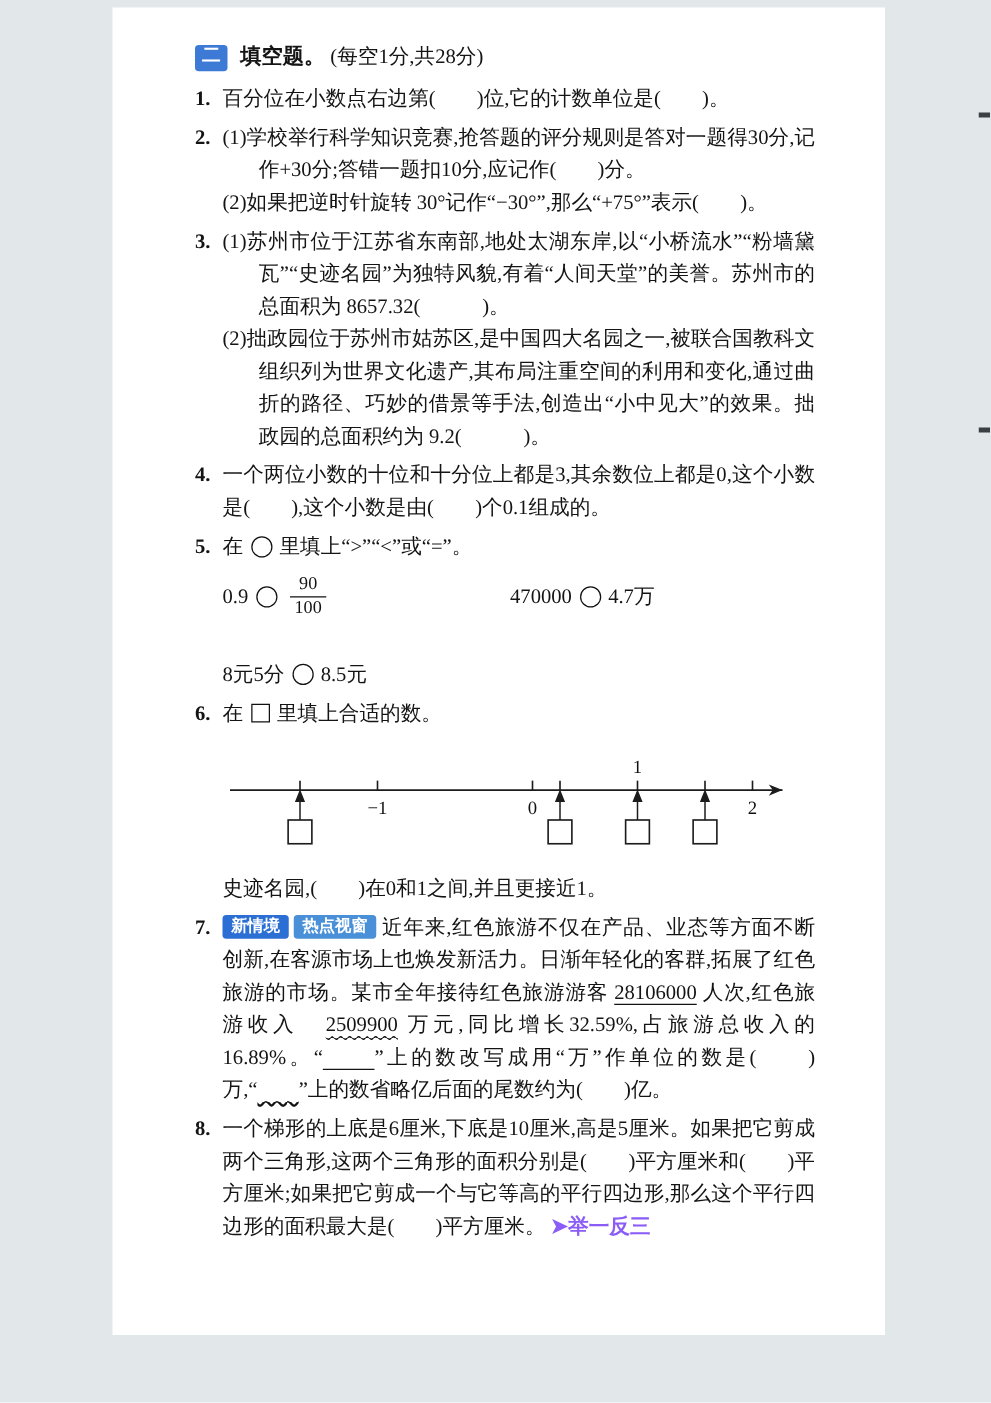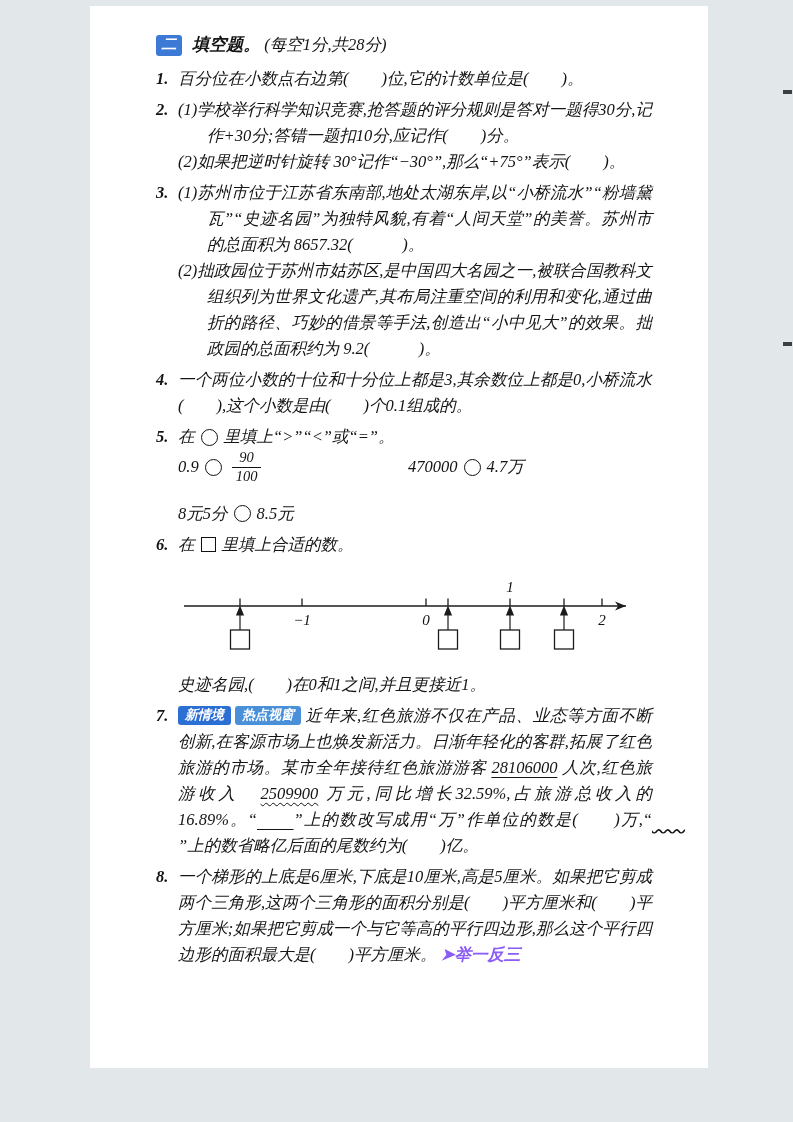--- a/index.html
+++ b/index.html
@@ -2,21 +2,21 @@
 <html><head>
 <meta charset="utf-8">
 <style>
   * { margin:0; padding:0; box-sizing:border-box; }
   body {
     width:793px; height:1122px;
     font-family:"Liberation Serif","DejaVu Serif",serif;
     background:#e2e7ea;
     position:relative; overflow:hidden;
   }
-  .page { width:793px; height:812px; position:relative;font-style:italic; }
+  .page { width:793px; height:812px; position:relative; }
   .card {
     position:absolute; left:90px; top:6px; width:618px; height:1062px;
     background:#ffffff;
     padding:26px 56px 14px 66px;
     color:#141414;
     font-size:16.5px; line-height:26px;
   }
   .section-header { margin-bottom:8px; }
   .secnum {
     display:inline-block; min-width:26px; padding:0 4px 2px;
@@ -46,21 +46,21 @@
   .sq {
     display:inline-block; width:15px; height:15px;
     border:1.4px solid #111; vertical-align:-2.5px; margin:0 6px;
   }
   .frac {
     display:inline-block; text-align:center; vertical-align:-11px;
     line-height:1.1; margin:0 4px; font-size:14.5px;
   }
   .frac .ft { display:block; border-bottom:1.3px solid #111; padding:0 4px 1px; }
   .frac .fb { display:block; padding:1px 4px 0; }
-  .q5rows { margin-top:0; display:flex; flex-direction:column; gap:16px; }
+  .q5rows { margin-top:10px; display:flex; flex-direction:column; gap:32px; }
   .q5row  { display:flex; align-items:center; }
   .q5cell { width:230px; display:flex; align-items:center; }
   .ul { text-decoration:underline; text-underline-offset:4px; text-decoration-thickness:1px; }
   .uw { text-decoration:underline wavy; text-underline-offset:3px; text-decoration-thickness:1px;margin-left:14px; }
   .blank-straight { text-decoration:underline; text-underline-offset:4px; }
   .blank-wavy { text-decoration:underline wavy; text-underline-offset:3px; }
   .numberline { margin:8px 0 2px 2px; }
   .nl-outro { text-align:justify; }
   .link-blue { color:#8b5cf6; font-weight:bold; white-space:nowrap; }
   .footer {
@@ -100,21 +100,21 @@
     </div>
 
     <div class="q">
       <span class="qnum">3.</span>
       <div class="sub"><span>(1)</span><span>苏州市位于江苏省东南部,地处太湖东岸,以“小桥流水”“粉墙黛瓦”“史迹名园”为独特风貌,有着“人间天堂”的美誉。苏州市的总面积为 8657.32(　　　)。</span></div>
       <div class="sub"><span>(2)</span><span>拙政园位于苏州市姑苏区,是中国四大名园之一,被联合国教科文组织列为世界文化遗产,其布局注重空间的利用和变化,通过曲折的路径、巧妙的借景等手法,创造出“小中见大”的效果。拙政园的总面积约为 9.2(　　　)。</span></div>
     </div>
 
     <div class="q">
       <span class="qnum">4.</span>
-      <div class="txt">一个两位小数的十位和十分位上都是3,其余数位上都是0,小桥流水(　　),这个小数是由(　　)个0.1组成的。</div>
+      <div class="txt">一个两位小数的十位和十分位上都是3,其余数位上都是0,这个小数是(　　),这个小数是由(　　)个0.1组成的。</div>
     </div>
 
     <div class="q">
       <span class="qnum">5.</span>
       <div class="txt">
         <span>在</span><span class="circ"></span><span>里填上“&gt;”“&lt;”或“=”。</span>
       </div>
       <div class="q5rows">
         <div class="q5row">
           <div class="q5cell">

